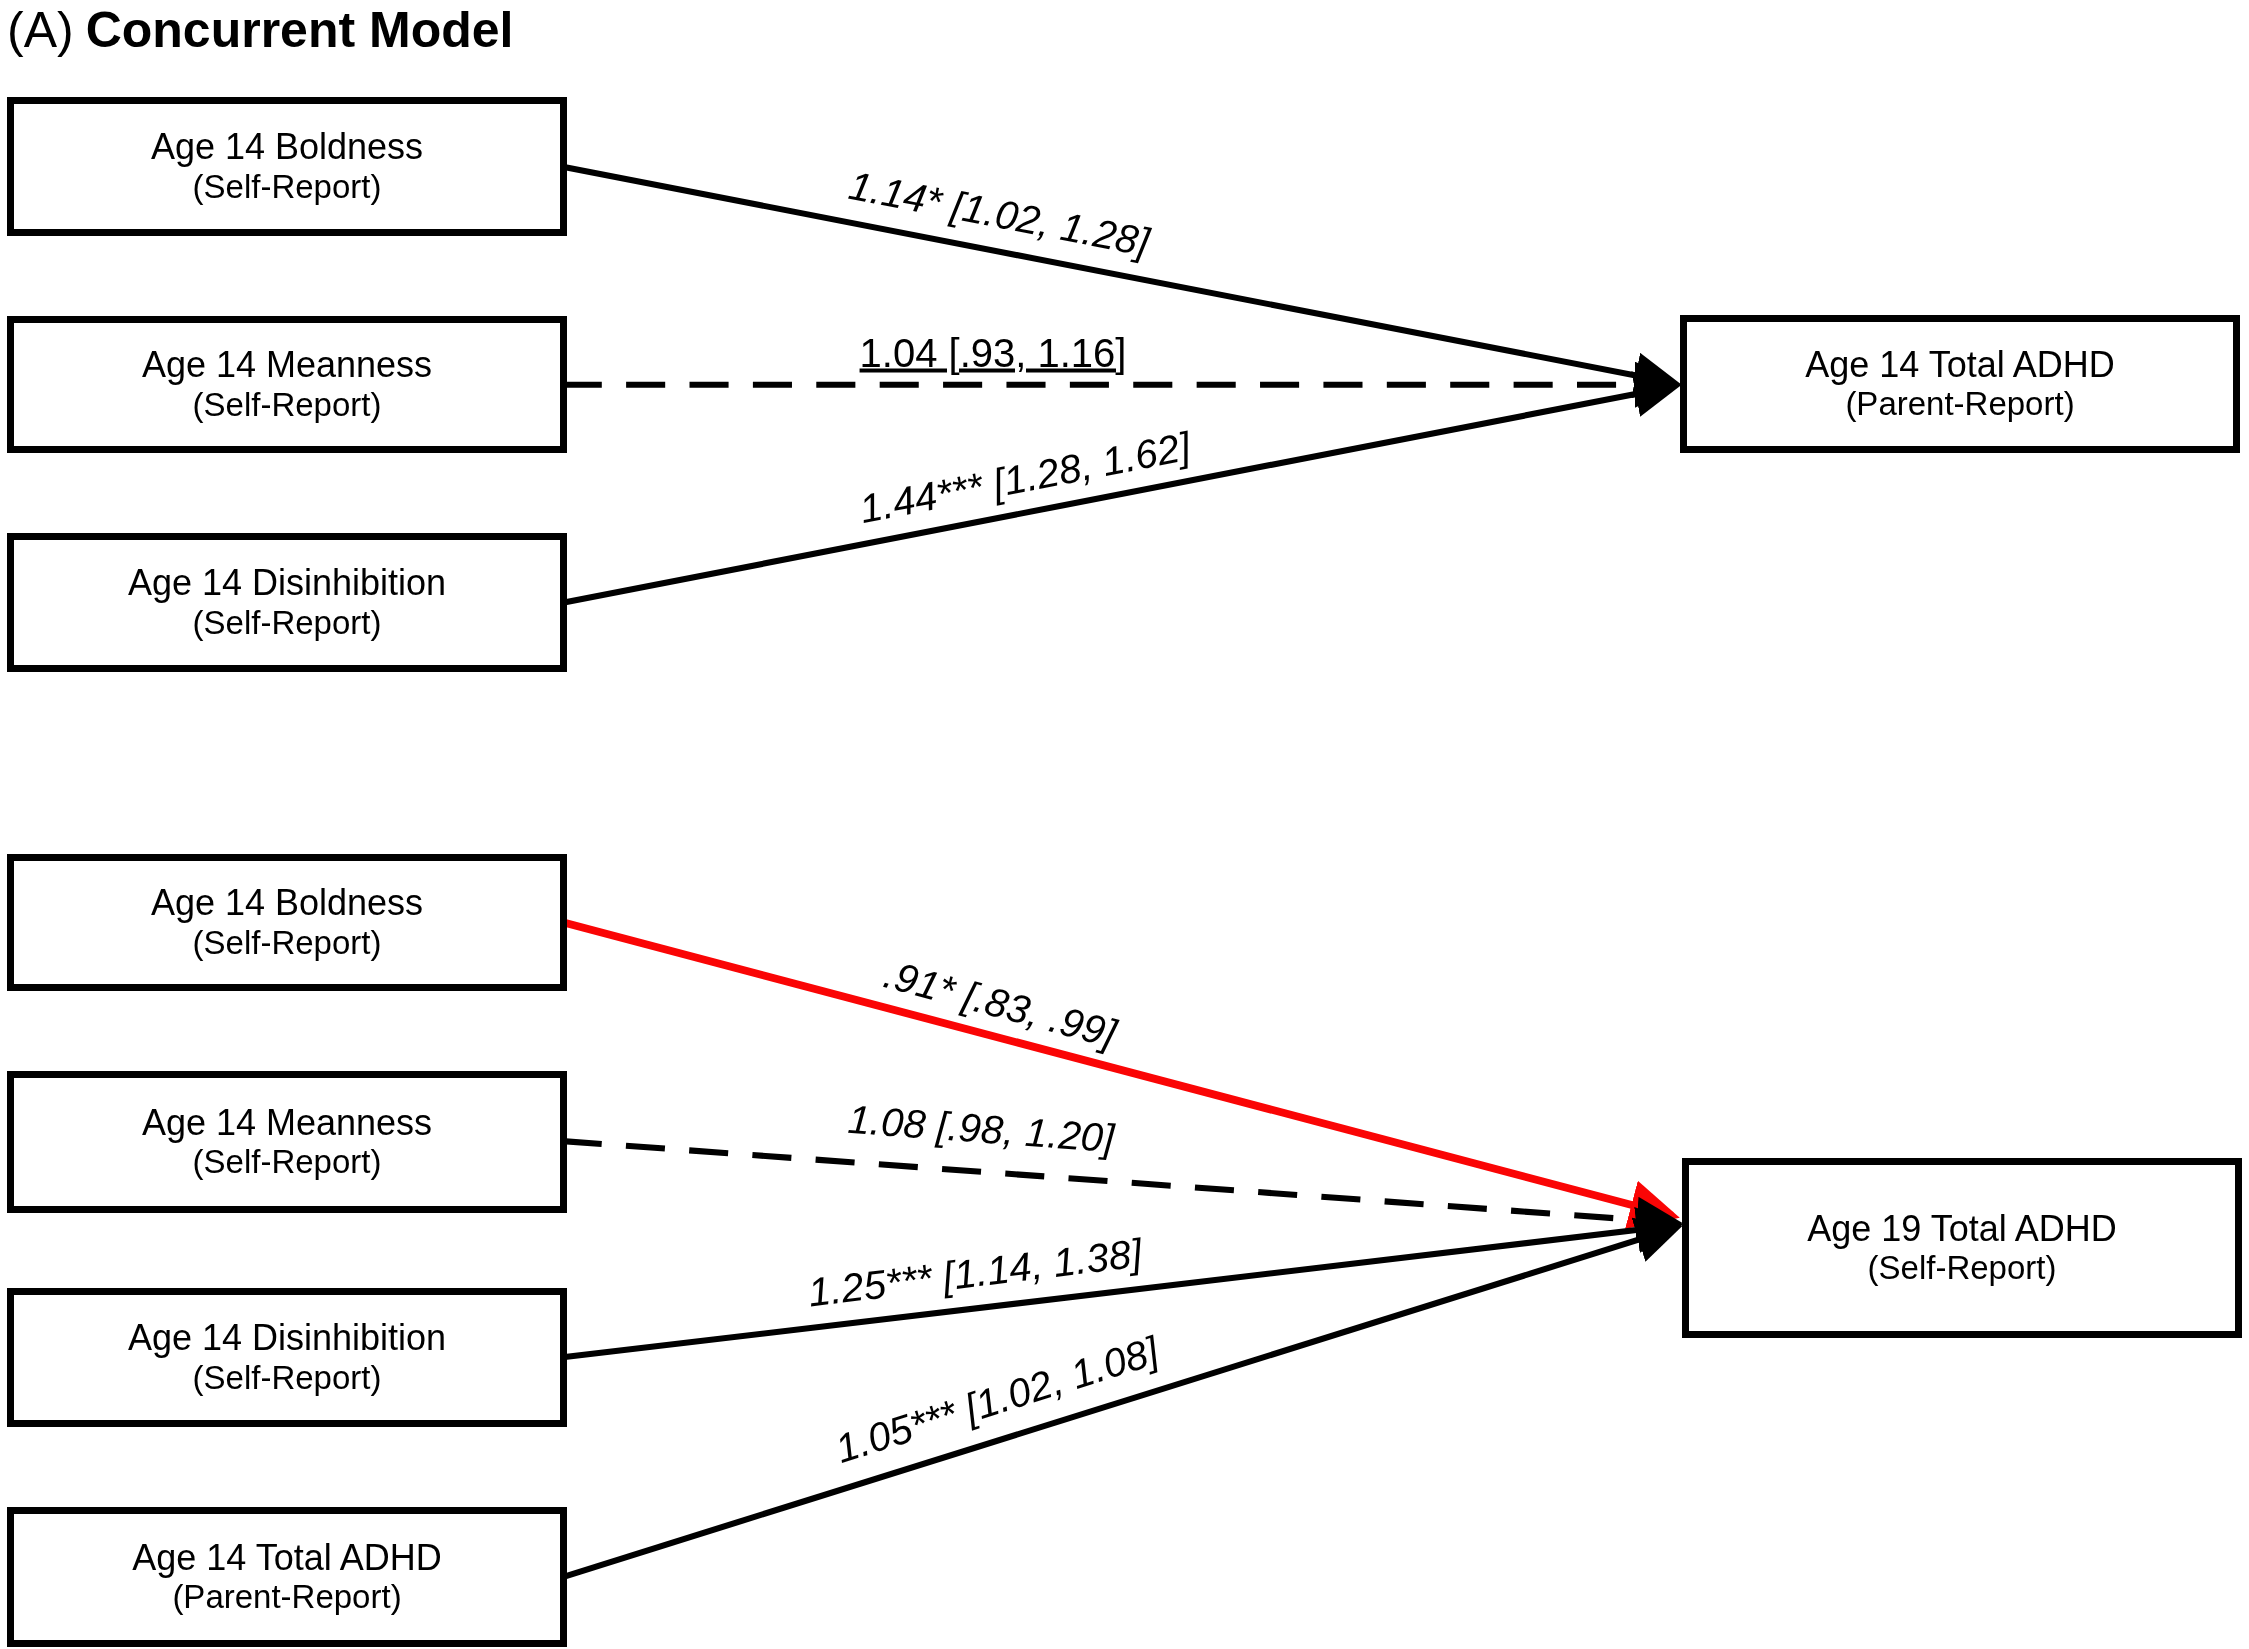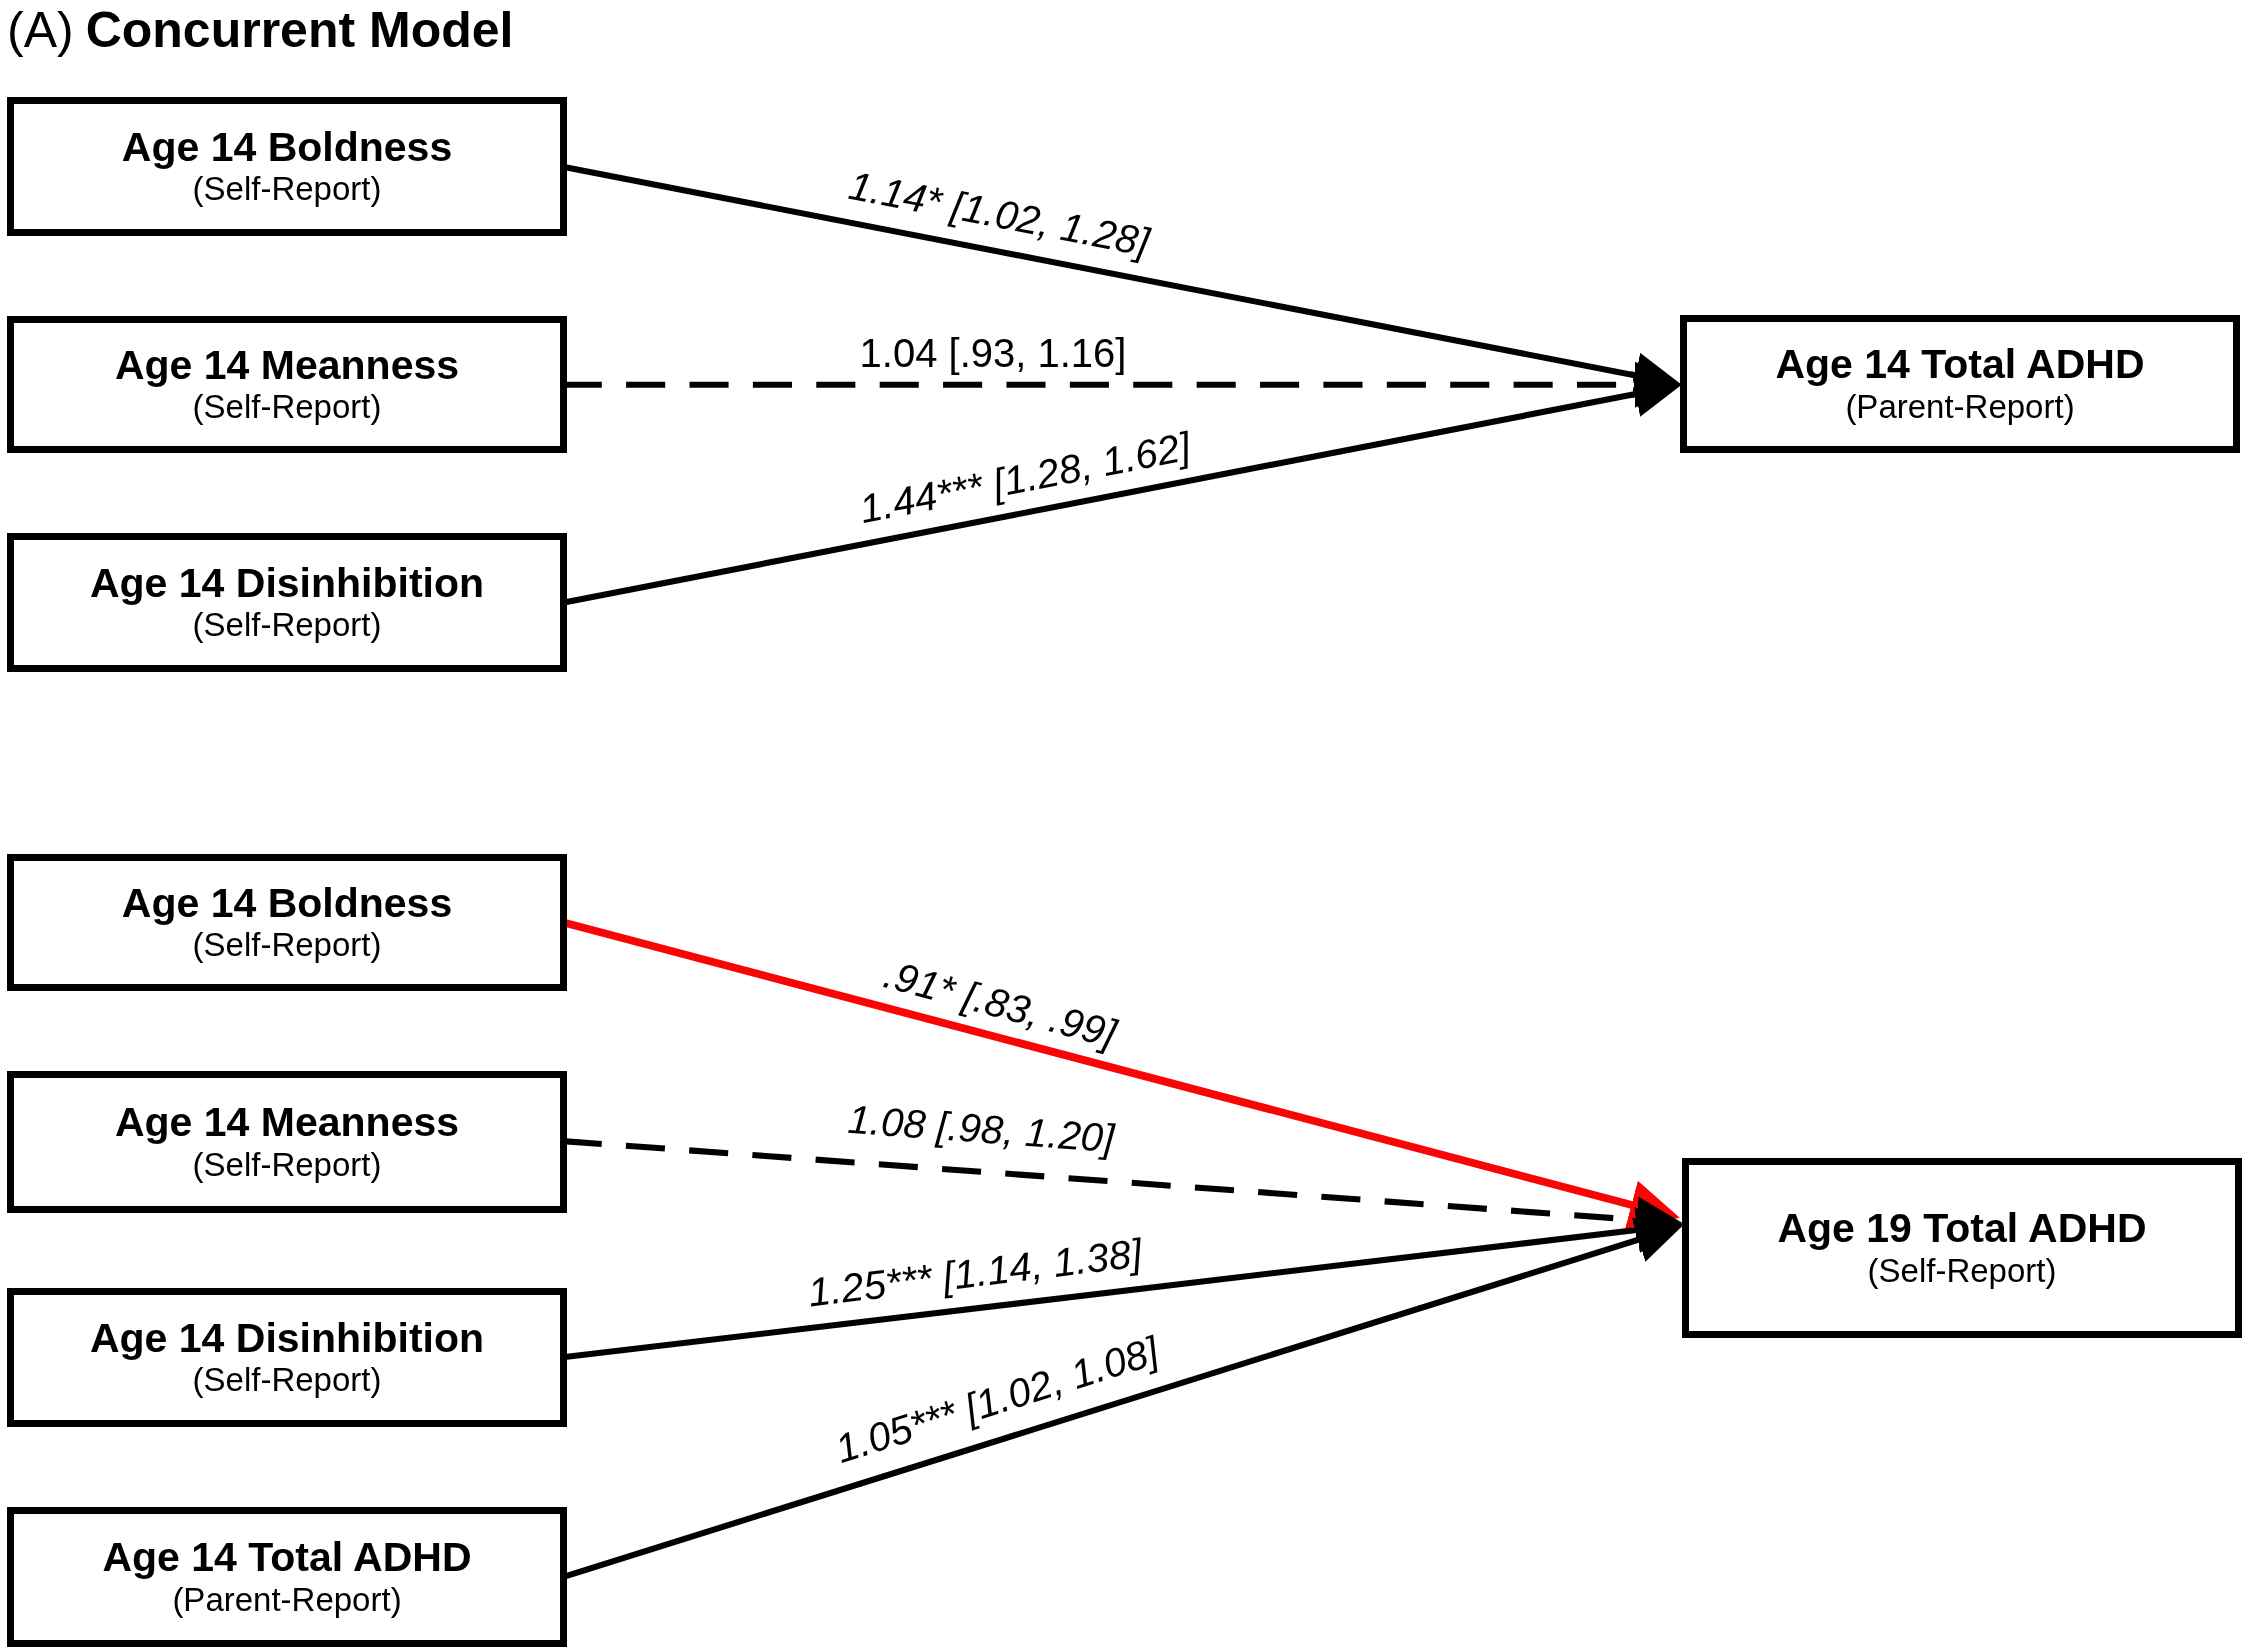--- a/index.html
+++ b/index.html
@@ -30,21 +30,21 @@
     z-index: 2;
     box-sizing: border-box;
     background: #ffffff;
     border: 7px solid #000000;
     display: flex;
     flex-direction: column;
     align-items: center;
     justify-content: center;
     text-align: center;
   }
-  .node-title { font-size: 41px; line-height: 1.12; white-space: nowrap; font-weight: bold; }
+  .node-title { font-size: 36px; line-height: 1.12; white-space: nowrap; }
   .node-sub   { font-size: 33px; line-height: 1.15; white-space: nowrap; }
 
   .edge-label {
     position: absolute;
     z-index: 3;
     font-size: 40px;
     white-space: nowrap;
     transform-origin: 50% 50%;
   }
   .em { font-style: italic; }
@@ -90,21 +90,21 @@
     <div class="node-title">Age 14 Disinhibition</div>
     <div class="node-sub">(Self-Report)</div>
   </div>
 
   <div class="node" style="left:1680px; top:315px; width:560px; height:138px;">
     <div class="node-title">Age 14 Total ADHD</div>
     <div class="node-sub">(Parent-Report)</div>
   </div>
 
   <div class="edge-label em" style="left:999px; top:214px; transform:translate(-50%,-50%) rotate(11deg);">1.14* [1.02, 1.28]</div>
-  <div class="edge-label" style="left:993px; top:353px; transform:translate(-50%,-50%);">1.04 [.93, 1.16]</div>
+  <div class="edge-label" style="left:993px; top:353px; transform:translate(-50%,-50%);text-decoration:underline;">1.04 [.93, 1.16]</div>
   <div class="edge-label em" style="left:1025px; top:478px; transform:translate(-50%,-50%) rotate(-11deg);">1.44*** [1.28, 1.62]</div>
 
 
   <div class="node" style="left:7px; top:854px; width:560px; height:137px;">
     <div class="node-title">Age 14 Boldness</div>
     <div class="node-sub">(Self-Report)</div>
   </div>
   <div class="node" style="left:7px; top:1071px; width:560px; height:142px;">
     <div class="node-title">Age 14 Meanness</div>
     <div class="node-sub">(Self-Report)</div>

